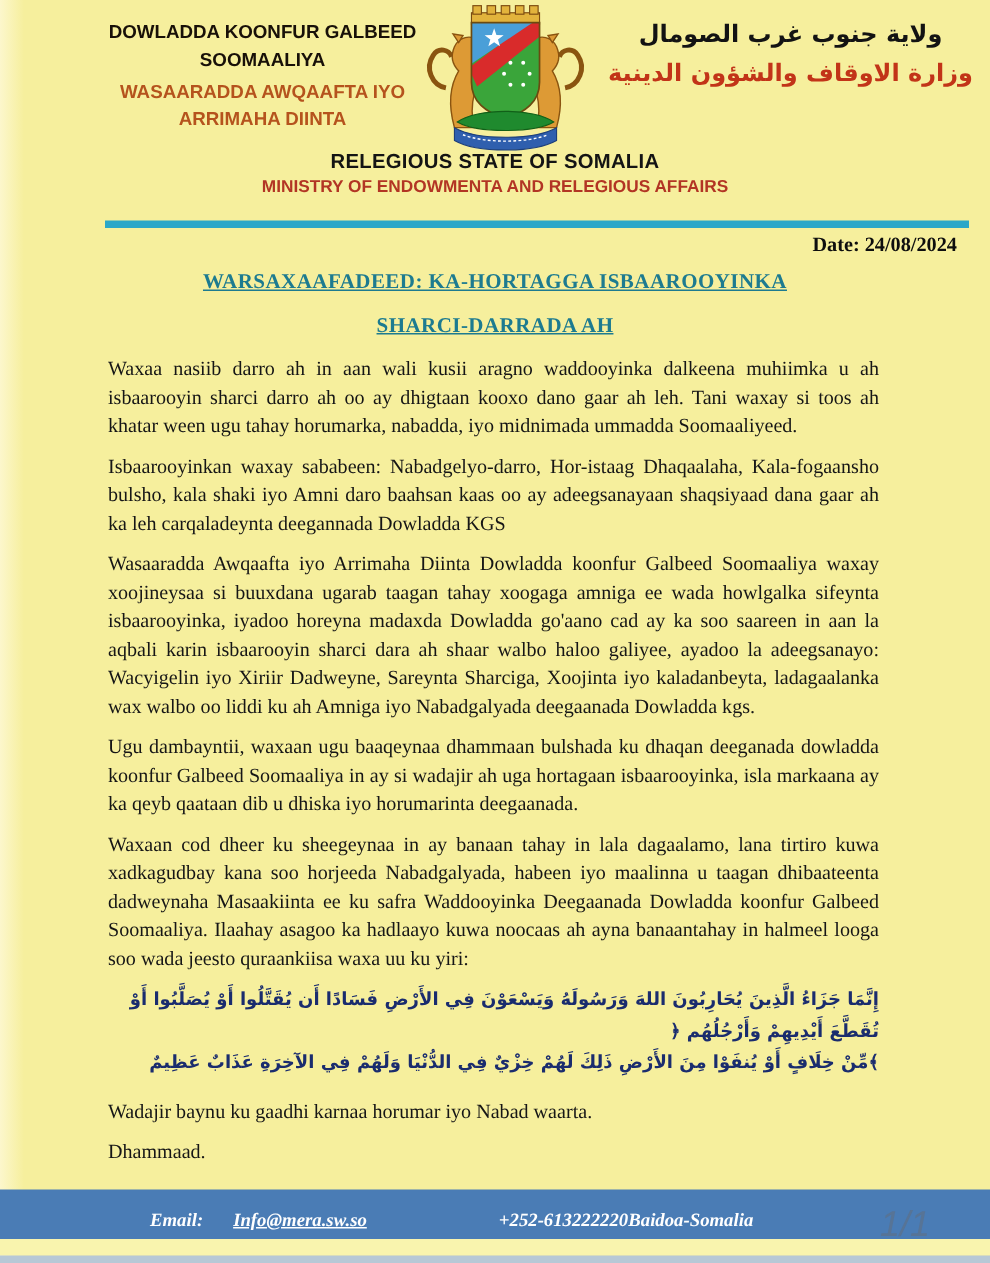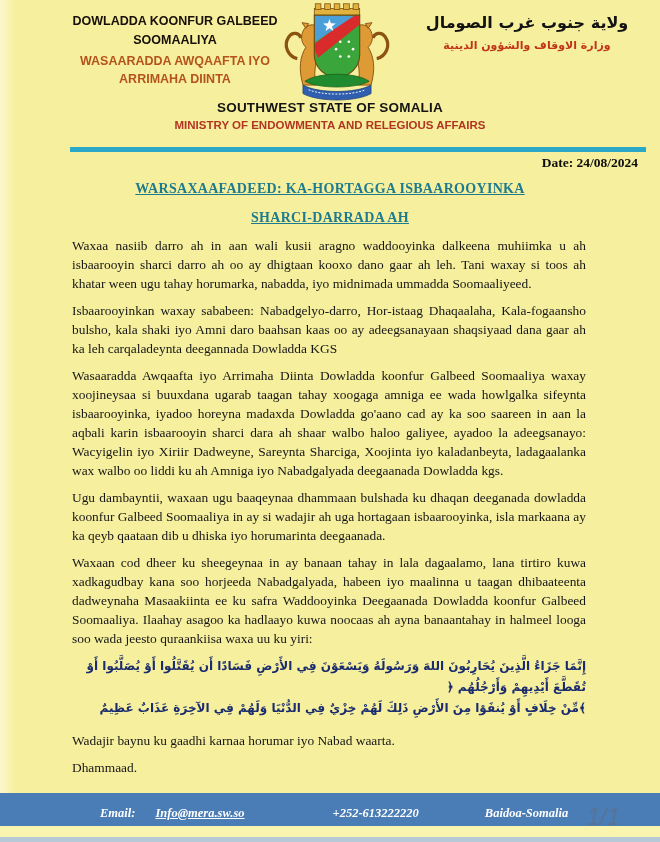--- a/index.html
+++ b/index.html
@@ -12,21 +12,21 @@
     background:linear-gradient(90deg,#fcf7cc,rgba(252,247,204,0));}
   
   .hdr-left{position:absolute;left:56px;top:12px;width:238px;text-align:center;
     font-family:"Liberation Sans",sans-serif;font-weight:bold;font-size:12.5px;line-height:1.5;}
   .hdr-left .org{color:#181008;}
   .hdr-left .ministry{color:#b5531d;margin-top:2px;}
   .emblem{position:absolute;left:279px;top:0;width:116px;height:104px;}
   .hdr-right{position:absolute;right:8px;top:12px;width:250px;text-align:center;direction:rtl;
     font-family:"DejaVu Sans",sans-serif;font-weight:bold;}
   .hdr-right .org-ar{font-size:16px;color:#131313;line-height:1.4;}
-  .hdr-right .ministry-ar{font-size:11px;color:#c23418;margin-top:5px;}
+  .hdr-right .ministry-ar{font-size:16px;color:#c23418;margin-top:5px;}
   .center-en{position:absolute;left:0;width:100%;text-align:center;
     font-family:"Liberation Sans",sans-serif;font-weight:bold;}
   .org-en{top:100px;font-size:13.5px;color:#141414;letter-spacing:.2px;}
   .ministry-en{top:119px;font-size:11.5px;color:#b23524;}
   .divider{position:absolute;left:70px;top:147px;width:576px;height:5px;background:#2ba7c8;}
   .date{position:absolute;right:22px;top:155px;font-weight:bold;font-size:13.5px;color:#0e0e0e;}
   
   .title{position:absolute;left:0;width:100%;text-align:center;color:#1d7b90;
     font-weight:bold;font-size:14px;letter-spacing:.3px;text-decoration:underline;}
   .t1{top:181px;}
@@ -39,21 +39,21 @@
     font-weight:bold;font-size:12px;line-height:21px;color:#1a2c6e;margin:6px 0 12px 0;}
   .closing{text-align:left;margin-bottom:12px;}
   .end-word{text-align:left;margin-top:2px;}
   
   .footer{position:absolute;left:0;top:793px;width:660px;height:40px;background:#4a7cb5;
     color:#ffffff;font-style:italic;font-weight:bold;font-size:12.5px;
     display:flex;align-items:center;font-family:"Liberation Serif",serif;}
   .footer .email-label{margin-left:100px;}
   .footer .email-value{margin-left:20px;text-decoration:underline;color:#ffffff;}
   .footer .phone{margin-left:88px;}
-  .footer .loc{margin-left:66px;}
+  .footer .loc{}
   .below-footer{position:absolute;left:0;top:826px;width:660px;height:11px;background:#f9f4ae;}
   .bottom-strip{position:absolute;left:0;top:837px;width:660px;height:5px;background:#b7c8d6;}
   .page-indicator{position:absolute;right:40px;top:803px;font-size:24px;font-style:italic;
     font-family:"Liberation Sans",sans-serif;color:rgba(100,108,120,.5);}
 </style>
 </head>
 <body>
 
 <div class="page">
   <div class="edge-left"></div>
@@ -104,21 +104,21 @@
       <path d="M24,90 C40,99 80,99 96,90 L96,99 C80,108 40,108 24,99 Z" fill="#2f5fae" stroke="#1d3f7a" stroke-width="0.8"></path>
       <path d="M30,95 C45,101 75,101 90,95" stroke="#ffffff" stroke-width="1" stroke-dasharray="2,1.6" fill="none"></path>
     </svg>
   </div>
 
   <div class="hdr-right">
     <div class="org-ar">ولاية جنوب غرب الصومال</div>
     <div class="ministry-ar">وزارة الاوقاف والشؤون الدينية</div>
   </div>
 
-  <div class="center-en org-en">SOUTHWEST STATE OF SOMALIA</div>
+  <div class="center-en org-en">RELEGIOUS STATE OF SOMALIA</div>
   <div class="center-en ministry-en">MINISTRY OF ENDOWMENTA AND RELEGIOUS AFFAIRS</div>
 
   <div class="divider"></div>
 
   <div class="date">Date: 24/08/2024</div>
 
   <div class="title t1">WARSAXAAFADEED: KA-HORTAGGA ISBAAROOYINKA</div>
   <div class="title t2">SHARCI-DARRADA AH</div>
 
   <div class="body">

